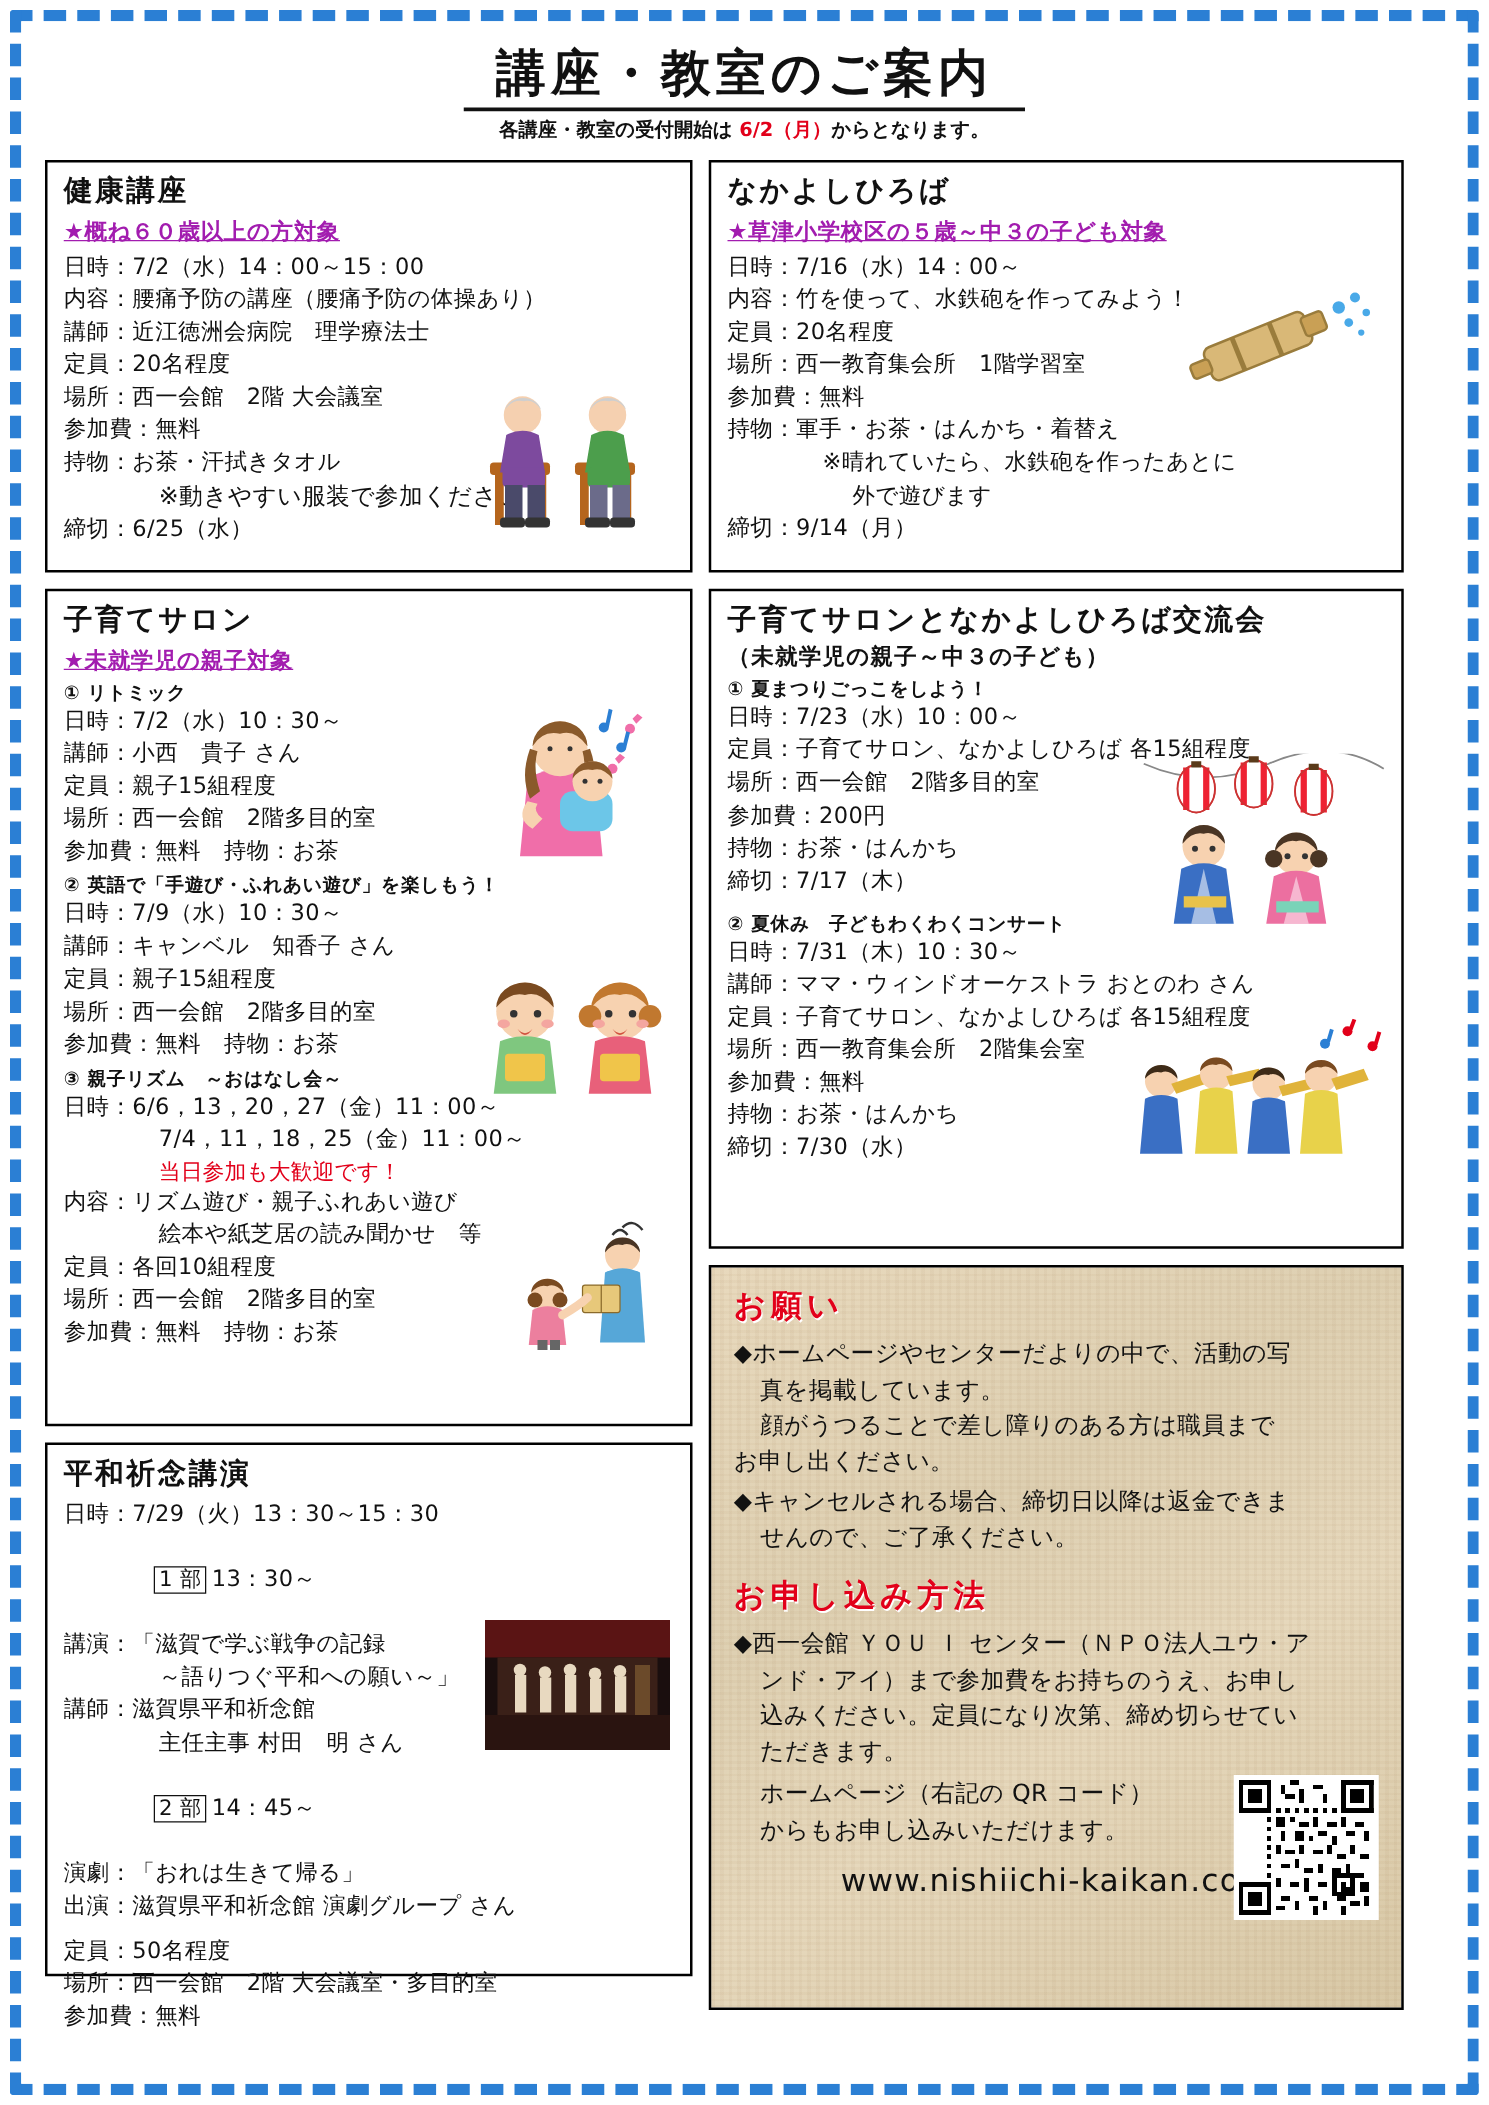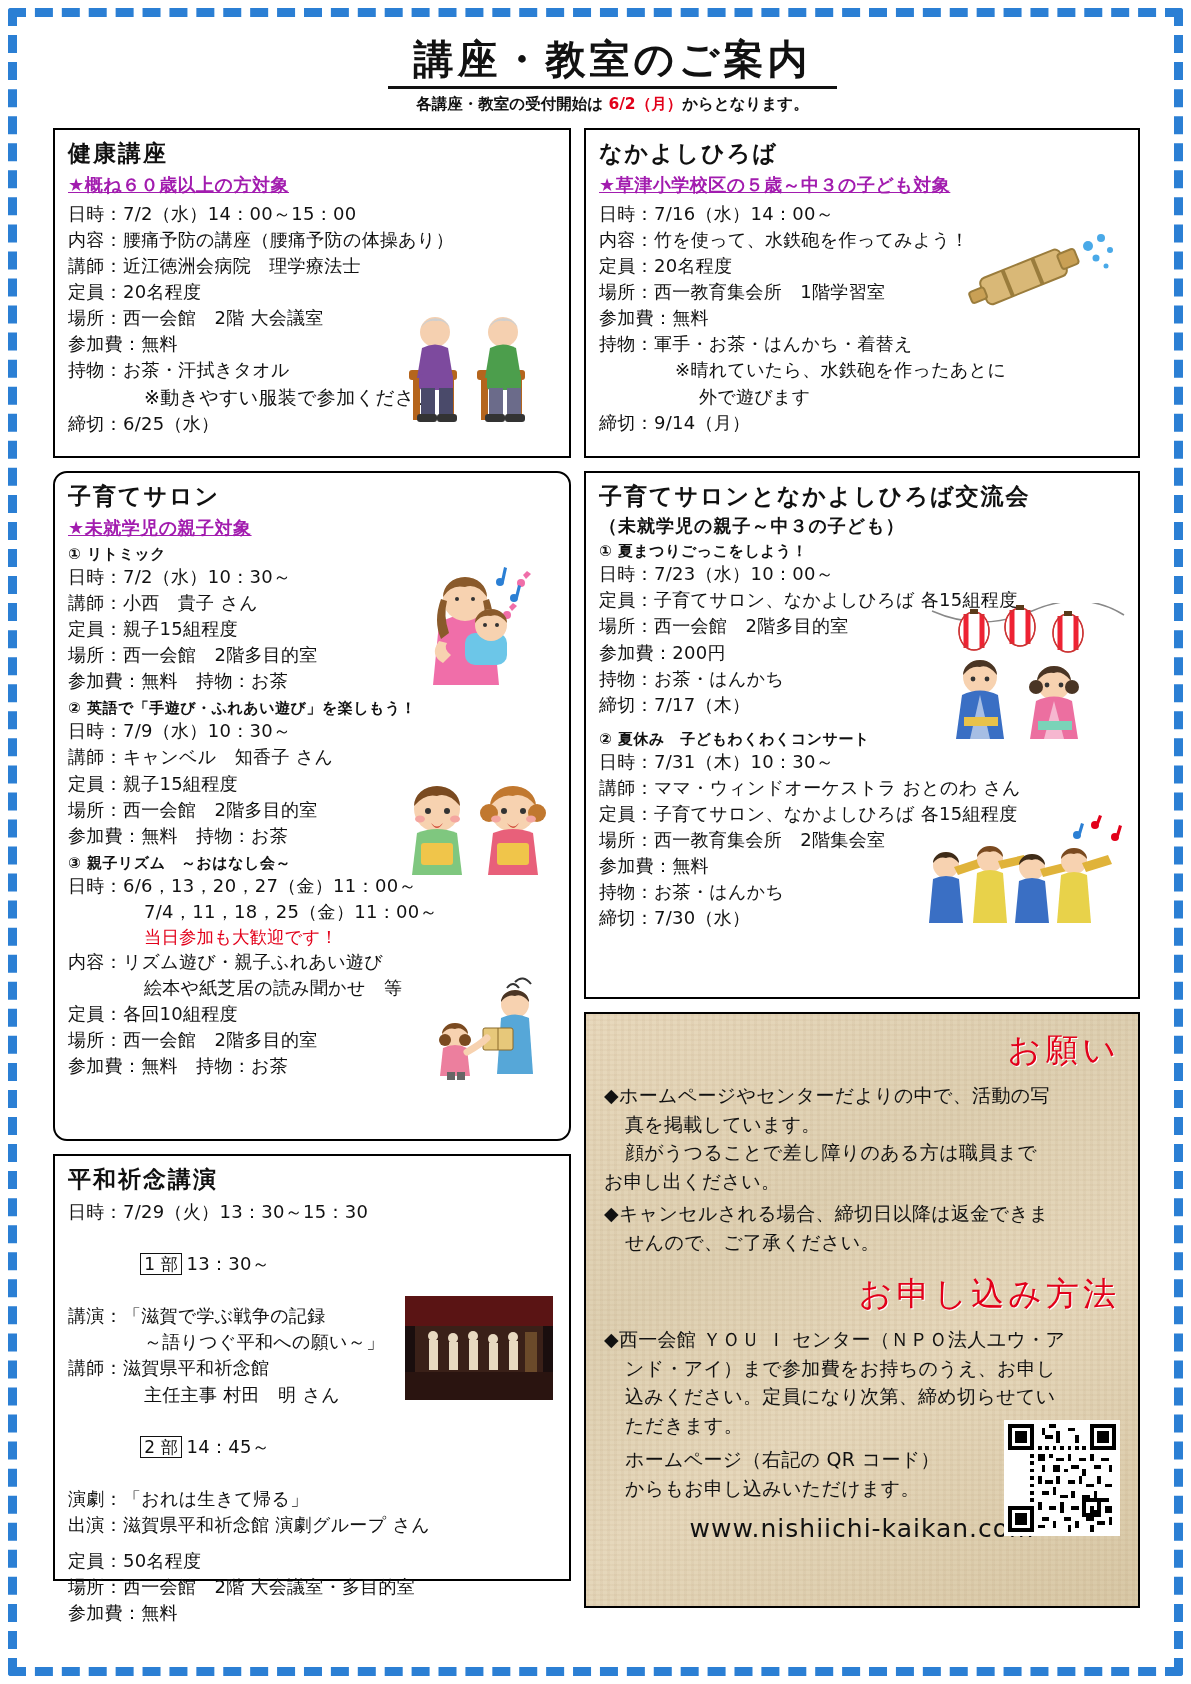--- a/index.html
+++ b/index.html
@@ -14,21 +14,21 @@
   .frame{
     position:absolute;left:8px;top:8px;right:8px;bottom:8px;
     border:9px dashed #2b7fd4;
     border-radius:3px;
   }
   .frame-inner{
     position:absolute;left:22px;top:22px;right:22px;bottom:22px;
     background:#fff;
   }
   .page{
-    position:absolute;left:43px;top:26px;width:1139px;height:1632px;
+    position:absolute;left:26px;top:26px;width:1139px;height:1632px;
   }
   
   .header{text-align:center;padding-top:8px;}
   .header .title{
     font-size:40px;font-weight:bold;letter-spacing:4px;color:#111;
     border-bottom:3px solid #111;display:inline-block;padding:0 26px 2px 26px;
     line-height:1.25;
   }
   .header .subtitle{
     font-size:15.5px;margin-top:5px;color:#111;font-weight:bold;
@@ -74,21 +74,21 @@
   .note-box{
     border:2px solid #000;
     background:
       repeating-linear-gradient(0deg, rgba(160,120,70,.055) 0 2px, rgba(255,255,255,0) 2px 5px),
       repeating-linear-gradient(90deg, rgba(140,100,60,.05) 0 3px, rgba(255,255,255,0) 3px 7px),
       linear-gradient(150deg,#e8d9bd 0%,#ded0b2 35%,#e6d8bc 60%,#d8c8a6 100%);
     position:relative;
   }
   .note-box .inner{padding:12px 18px 14px 18px;}
   .note-title{
-    text-align:right;font-size:33px;font-weight:normal;color:#e2001a;
+    text-align:left;font-size:25px;font-weight:bold;color:#e2001a;
     letter-spacing:4px;margin:2px 0 8px 0;
     text-shadow:1px 1px 0 #fff;
   }
   .note-title.second{margin-top:16px;}
   .note-line{font-size:19px;line-height:1.5;color:#111;letter-spacing:0.3px;}
   .note-line.ind{padding-left:21px;}
   .url{
     text-align:center;font-size:25px;letter-spacing:1px;margin-top:12px;color:#111;
   }
   
@@ -156,21 +156,21 @@
             <path d="M99 40 q13 -7 26 0 l5 30 h-36z" fill="#4c9e4c"></path>
             <rect x="96" y="66" width="34" height="16" rx="4" fill="#4c9e4c"></rect>
             <rect x="98" y="80" width="14" height="30" fill="#6b6b8a"></rect>
             <rect x="116" y="80" width="14" height="30" fill="#6b6b8a"></rect>
             <rect x="94" y="106" width="20" height="8" rx="3" fill="#333"></rect>
             <rect x="114" y="106" width="20" height="8" rx="3" fill="#333"></rect>
           </svg>
         </div>
       </div>
 
-      <div class="box" style="height:670px;border-radius:14px;">
+      <div class="box" style="height:670px;">
         <div class="inner cap">
           <h2>子育てサロン</h2>
           <div class="star">★未就学児の親子対象</div>
 
           <div class="itemhead">① リトミック</div>
           <div class="lbl-line">日時：7/2（水）10：30～</div>
           <div class="lbl-line">講師：小西　貴子 さん</div>
           <div class="lbl-line">定員：親子15組程度</div>
           <div class="lbl-line">場所：西一会館　2階多目的室</div>
           <div class="lbl-line">参加費：無料　持物：お茶</div>

